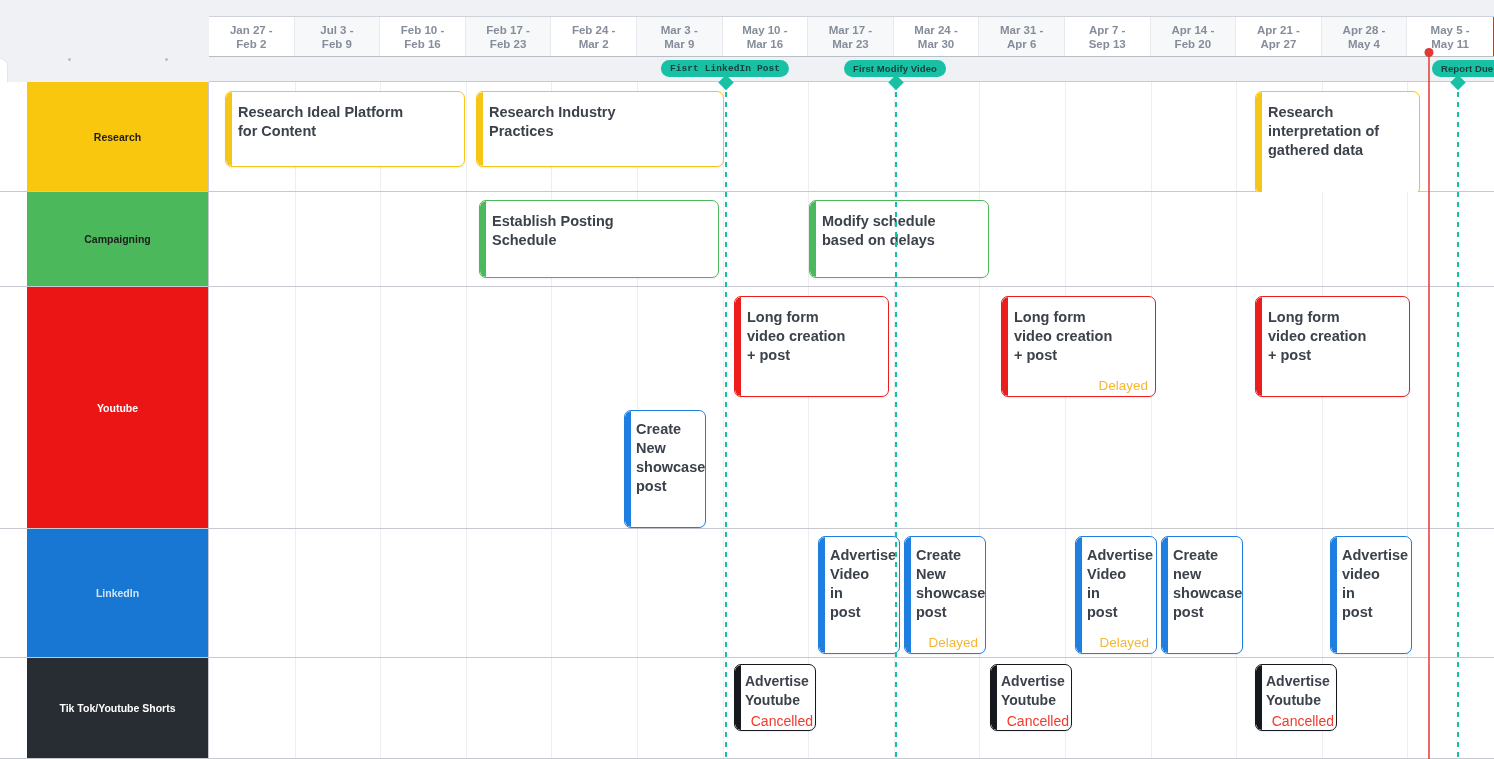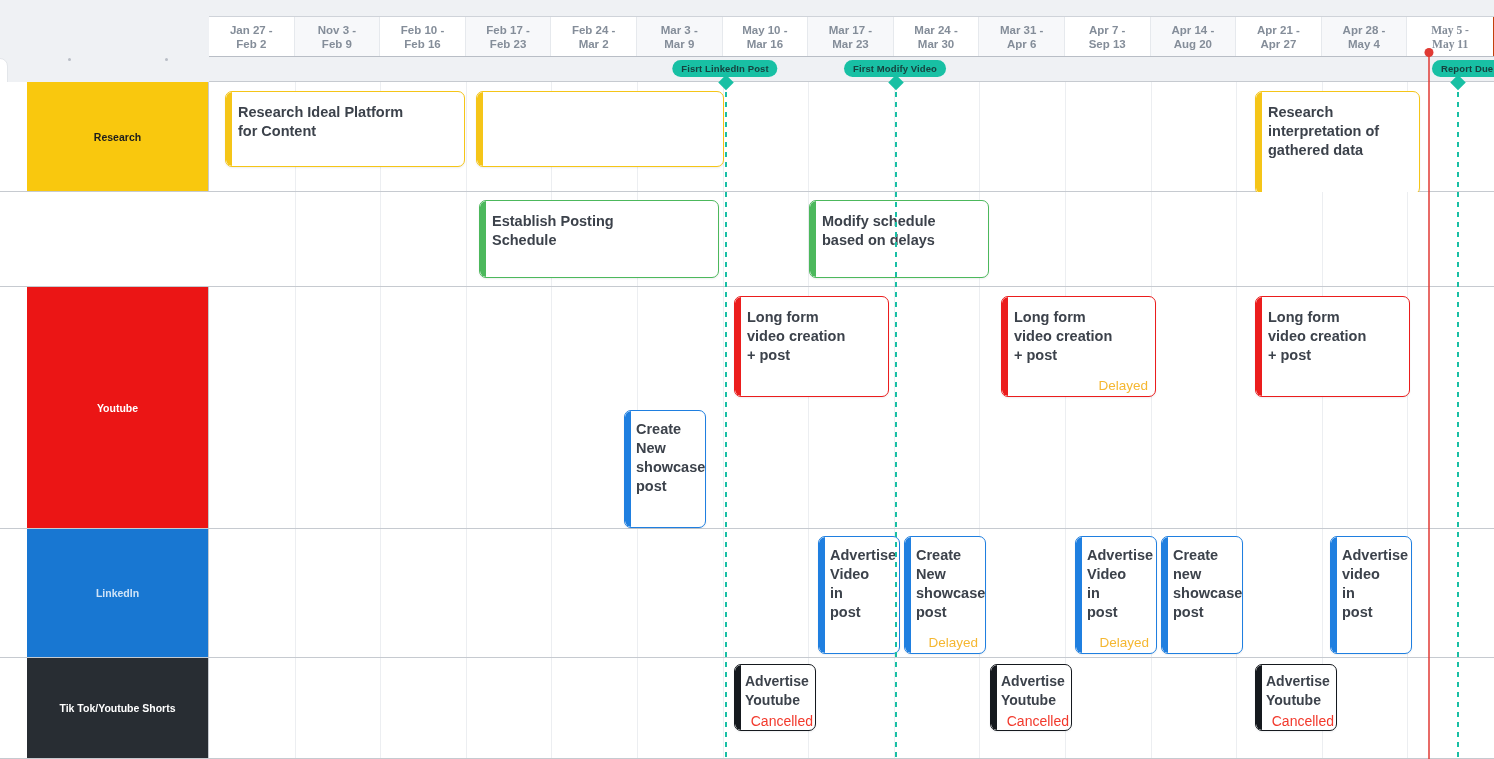--- a/index.html
+++ b/index.html
@@ -52,21 +52,21 @@
     align-items: center;
     justify-content: center;
     font-size: 11.5px;
     font-weight: bold;
     color: #848d99;
     line-height: 14px;
     border-right: 1px solid #e6e9ed;
     background: #fff;
   }
   .hcell.alt { background: #f7f8fa; }
-  .hcell:last-child { border-right: none; font-family: Liberation Serif, serif; }
+  .hcell:last-child { border-right: none; }
 
   
   .milestone-lane {
     position: absolute;
     left: 209px; top: 57px;
     width: 1285px; height: 25px;
     background: #eff1f4;
     border-bottom: 1px solid #c6cad0;
   }
   .ms-pill {
@@ -203,21 +203,21 @@
   <div class="edge-card"></div>
   <div class="dot-mark" style="left:68px; top:58px;"></div>
   <div class="dot-mark" style="left:165px; top:58px;"></div>
 
   <div class="header-row" id="header-row">
       <div class="hcell">
         <span>Jan 27 -</span>
         <span>Feb 2</span>
       </div>
       <div class="hcell alt">
-        <span>Nov 3 -</span>
+        <span>Jul 3 -</span>
         <span>Feb 9</span>
       </div>
       <div class="hcell">
         <span>Feb 10 -</span>
         <span>Feb 16</span>
       </div>
       <div class="hcell alt">
         <span>Feb 17 -</span>
         <span>Feb 23</span>
       </div>
@@ -244,38 +244,38 @@
       <div class="hcell alt">
         <span>Mar 31 -</span>
         <span>Apr 6</span>
       </div>
       <div class="hcell">
         <span>Apr 7 -</span>
         <span>Sep 13</span>
       </div>
       <div class="hcell alt">
         <span>Apr 14 -</span>
-        <span>Aug 20</span>
+        <span>Feb 20</span>
       </div>
       <div class="hcell">
         <span>Apr 21 -</span>
         <span>Apr 27</span>
       </div>
       <div class="hcell alt">
         <span>Apr 28 -</span>
         <span>May 4</span>
       </div>
       <div class="hcell">
         <span>May 5 -</span>
         <span>May 11</span>
       </div>
     </div>
 
   <div class="milestone-lane" id="milestone-lane">
-      <div class="ms-pill" style="left: 516px; background: rgb(24, 192, 164);">Fisrt LinkedIn Post</div>
+      <div class="ms-pill" style="left: 516px; background: rgb(24, 192, 164); font-family: Liberation Mono, monospace;">Fisrt LinkedIn Post</div>
       <div class="ms-pill" style="left: 686px; background: rgb(24, 192, 164);">First  Modify Video</div>
       <div class="ms-pill right-anchored" style="left: 1223px; background: rgb(24, 192, 164);">Report Due</div>
     </div>
 
   <div class="grid" id="grid">
       <div class="row" style="height: 110px;">
         <div class="row-label" style="background: rgb(249, 200, 14); color: rgb(29, 29, 29);">Research</div>
         <div class="lane">
           <div class="colline" style="left: 85.6px;"></div>
           <div class="colline" style="left: 171.2px;"></div>
@@ -291,30 +291,33 @@
           <div class="colline" style="left: 1027.2px;"></div>
           <div class="colline" style="left: 1112.8px;"></div>
           <div class="colline" style="left: 1198.4px;"></div>
           <div class="task" style="left: 16px; top: 9px; width: 240px; height: 76px; border-color: rgb(245, 197, 24);">
             <div class="accent" style="background: rgb(245, 197, 24);"></div>
             <div class="ttl">Research  Ideal Platform
 for Content</div>
           </div>
           <div class="task" style="left: 267px; top: 9px; width: 248px; height: 76px; border-color: rgb(245, 197, 24);">
             <div class="accent" style="background: rgb(245, 197, 24);"></div>
+            <div class="ttl">Research  Industry
+Practices</div>
           </div>
           <div class="task" style="left: 1046px; top: 9px; width: 165px; height: 104px; border-color: rgb(245, 197, 24);">
             <div class="accent" style="background: rgb(245, 197, 24);"></div>
             <div class="ttl">Research
 interpretation of
 gathered data</div>
           </div>
         </div>
       </div>
       <div class="row" style="height: 95px;">
+        <div class="row-label" style="background: rgb(76, 184, 92); color: rgb(29, 29, 29);">Campaigning</div>
         <div class="lane">
           <div class="colline" style="left: 85.6px;"></div>
           <div class="colline" style="left: 171.2px;"></div>
           <div class="colline" style="left: 256.8px;"></div>
           <div class="colline" style="left: 342.4px;"></div>
           <div class="colline" style="left: 428px;"></div>
           <div class="colline" style="left: 513.6px;"></div>
           <div class="colline" style="left: 599.2px;"></div>
           <div class="colline" style="left: 684.8px;"></div>
           <div class="colline" style="left: 770.4px;"></div>

